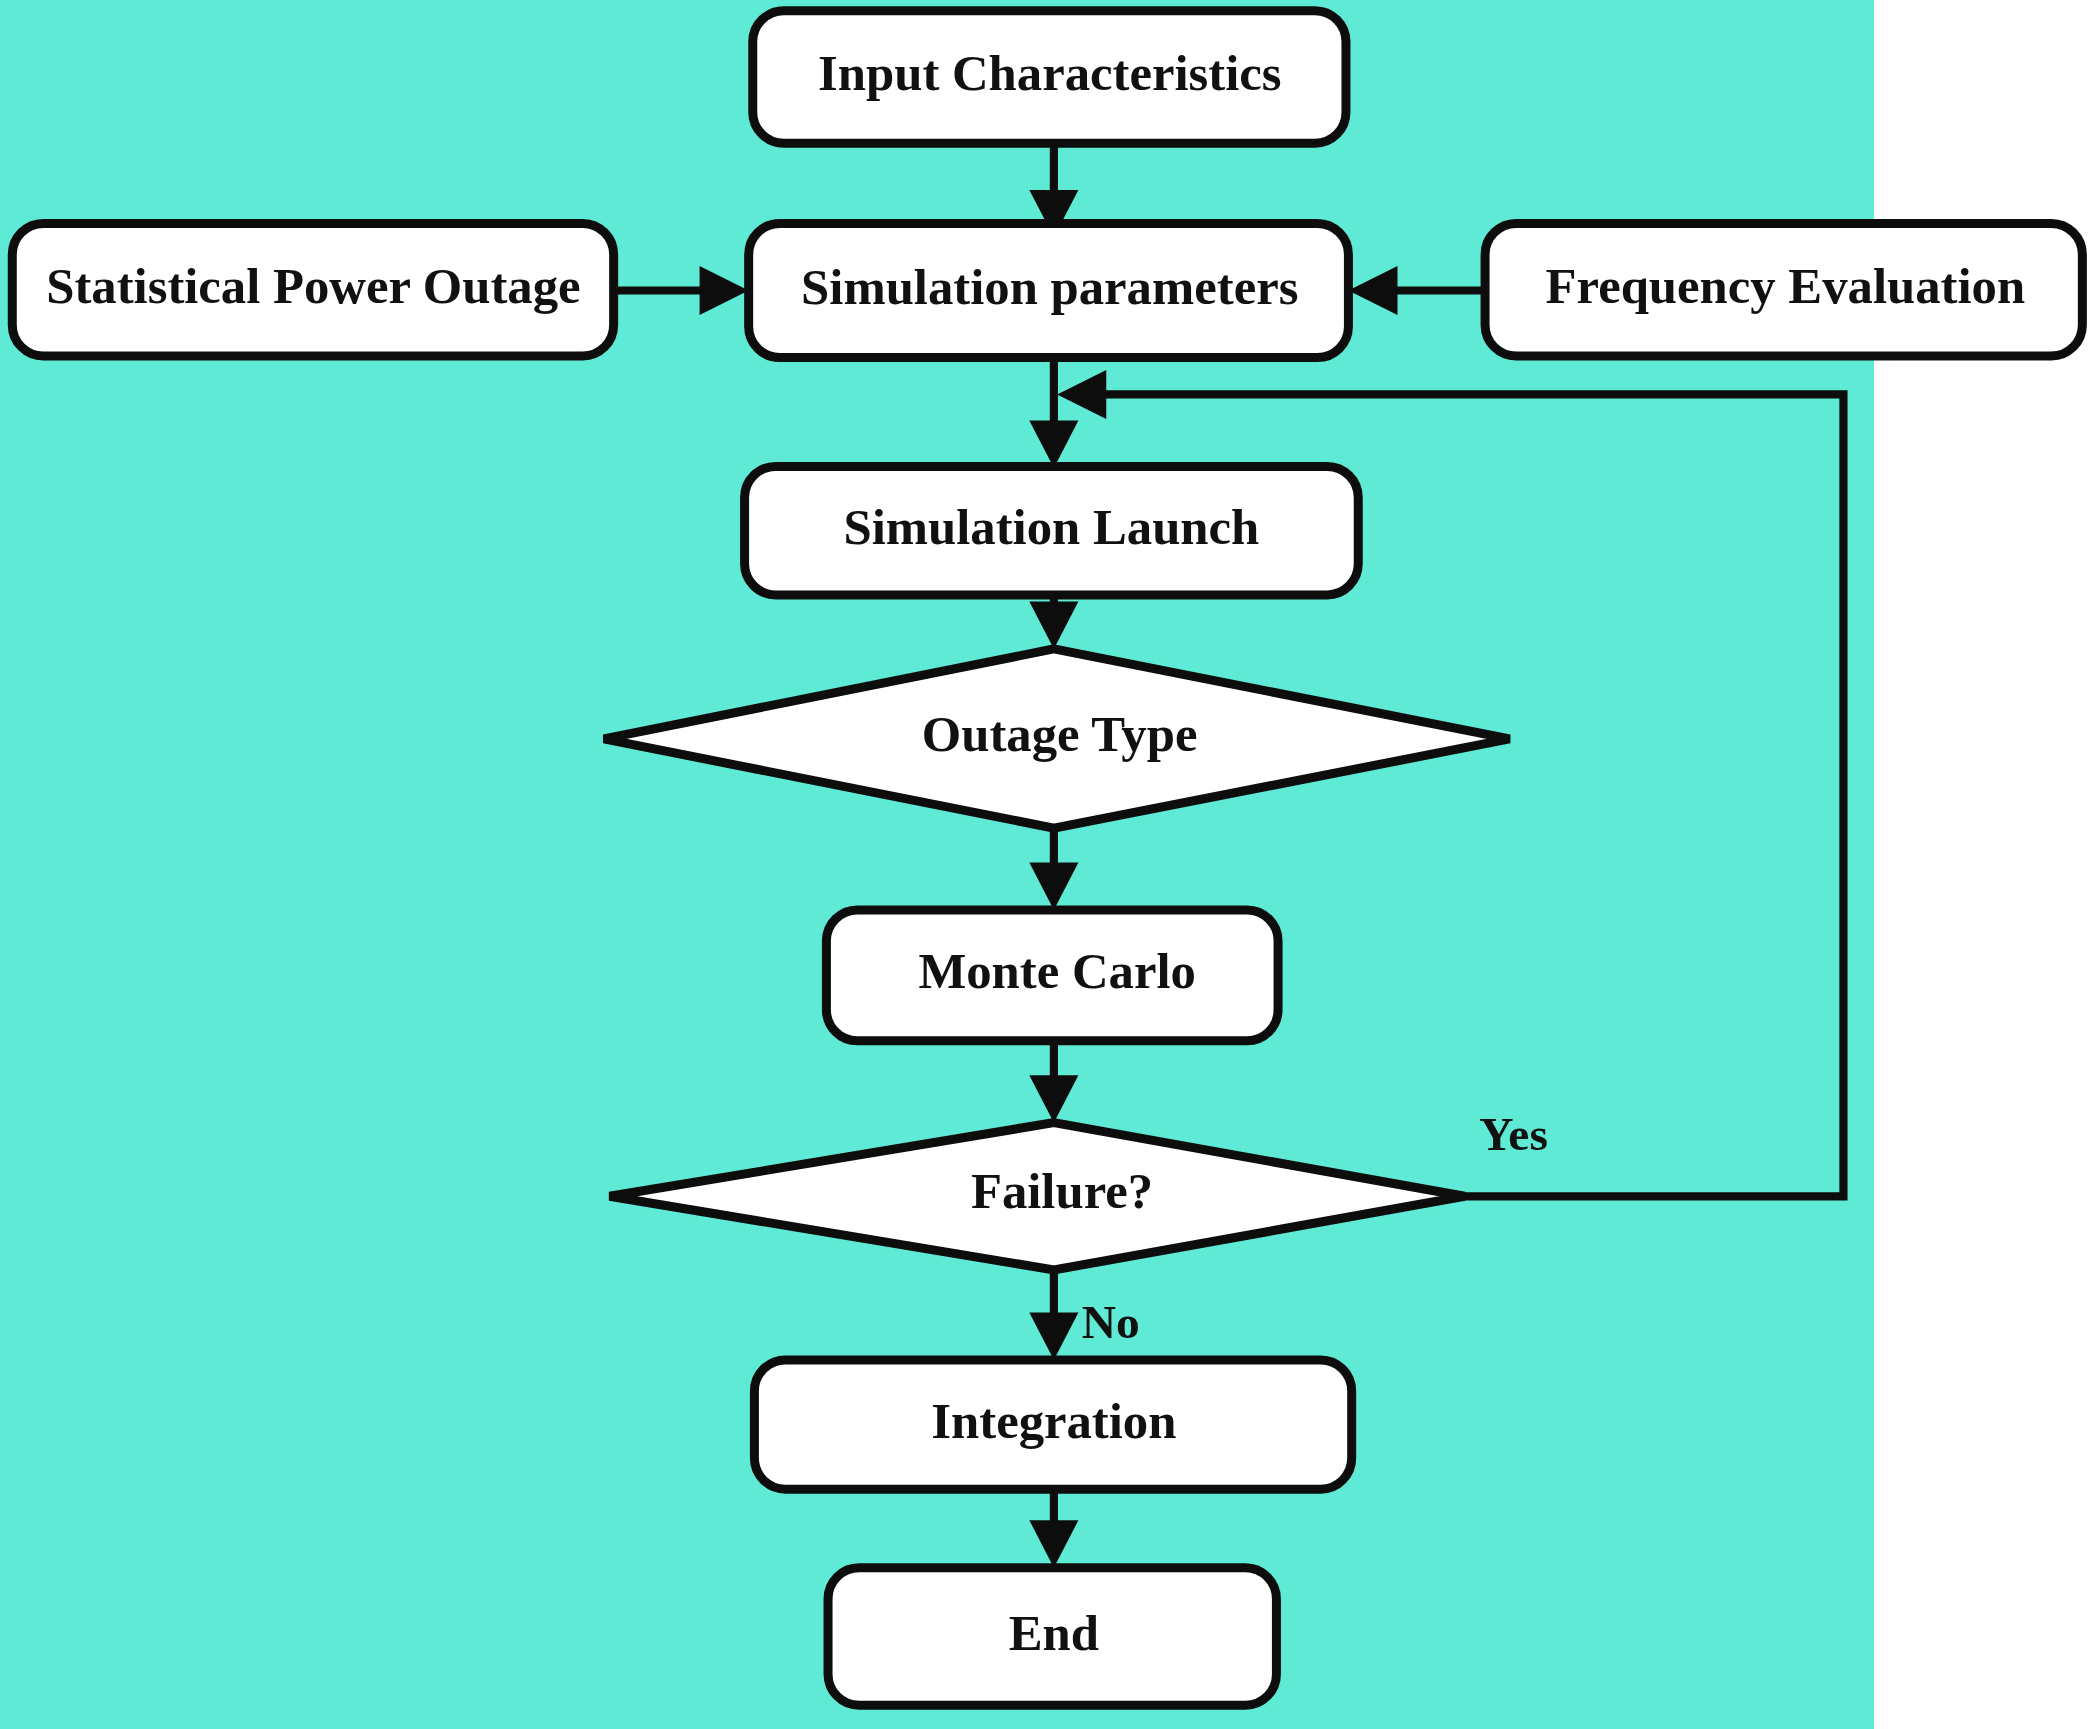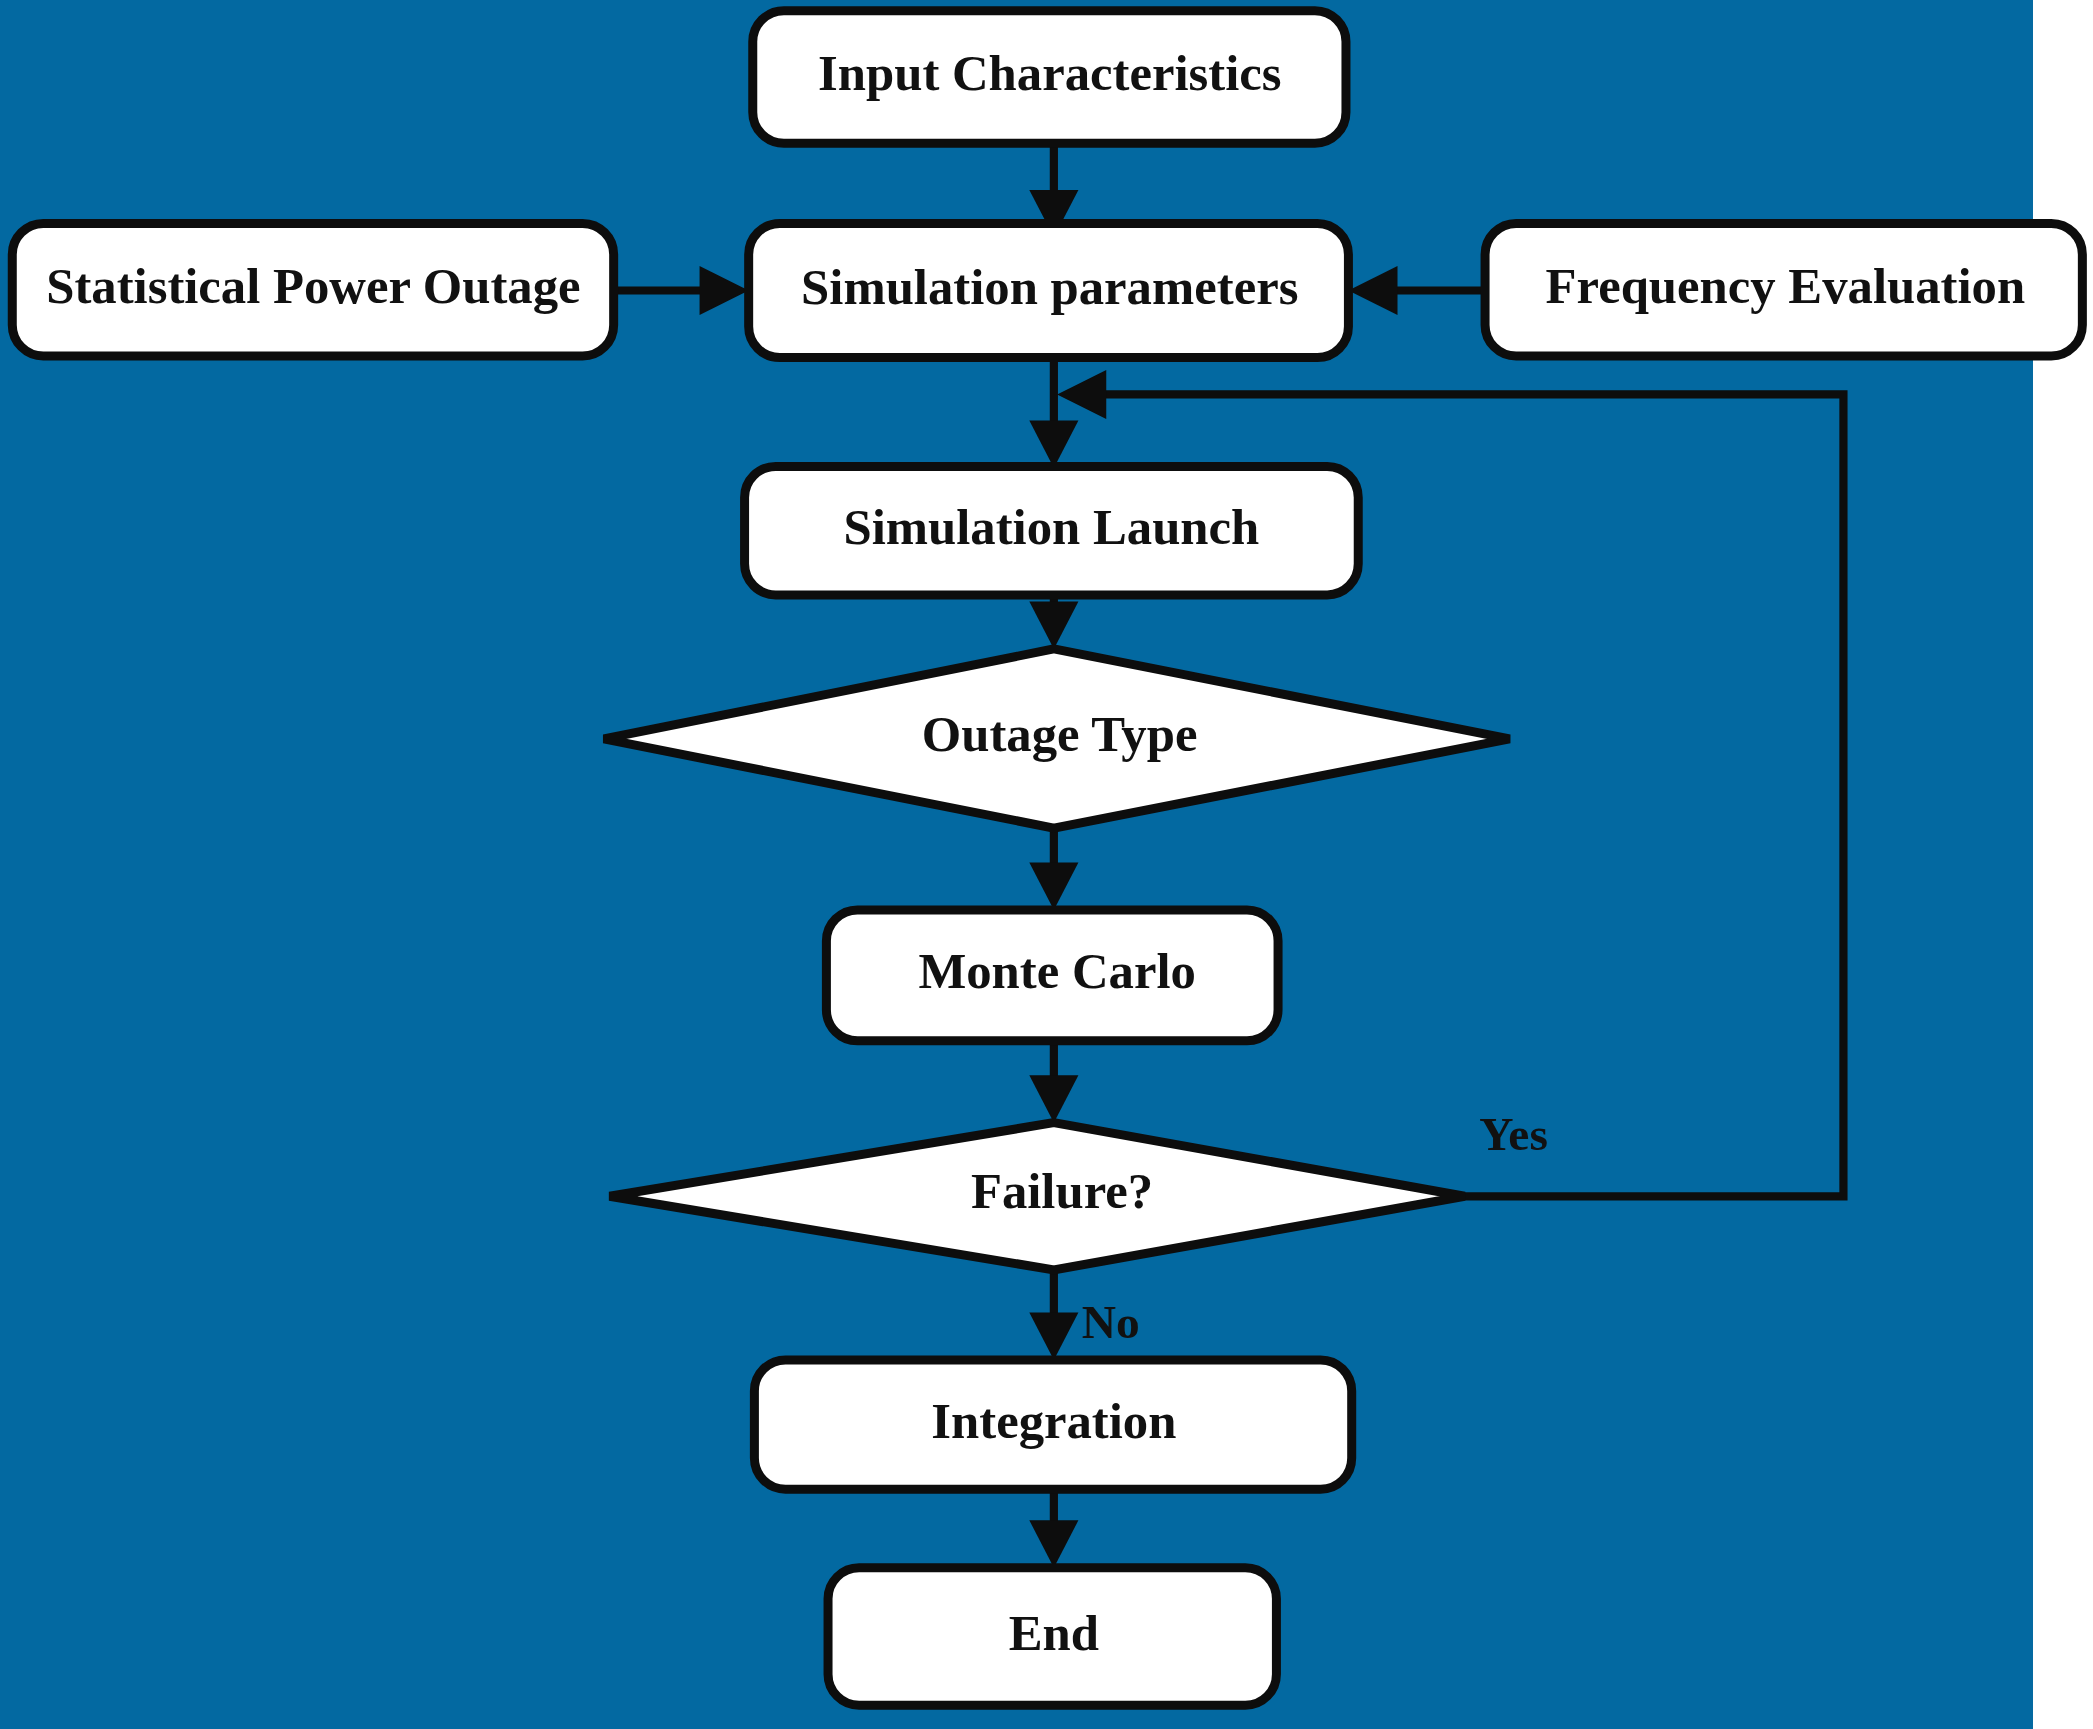--- a/index.html
+++ b/index.html
@@ -8,23 +8,23 @@
     background: #ffffff;
   }
   body {
     width: 2093px;
     height: 1729px;
     font-family: "Liberation Serif", "DejaVu Serif", serif;
     overflow: hidden;
   }
   #flowchart-root {
     position: relative;
-    width: 2033px;
+    width: 1874px;
     height: 1729px;
-    background: #0369a1;
+    background: #5eead4;
   }
   svg#flow-svg {
     position: absolute;
     top: 0;
     left: 0;
     width: 2093px;
     height: 1729px;
   }
   .node-label {
     font-family: "Liberation Serif", "DejaVu Serif", serif;

